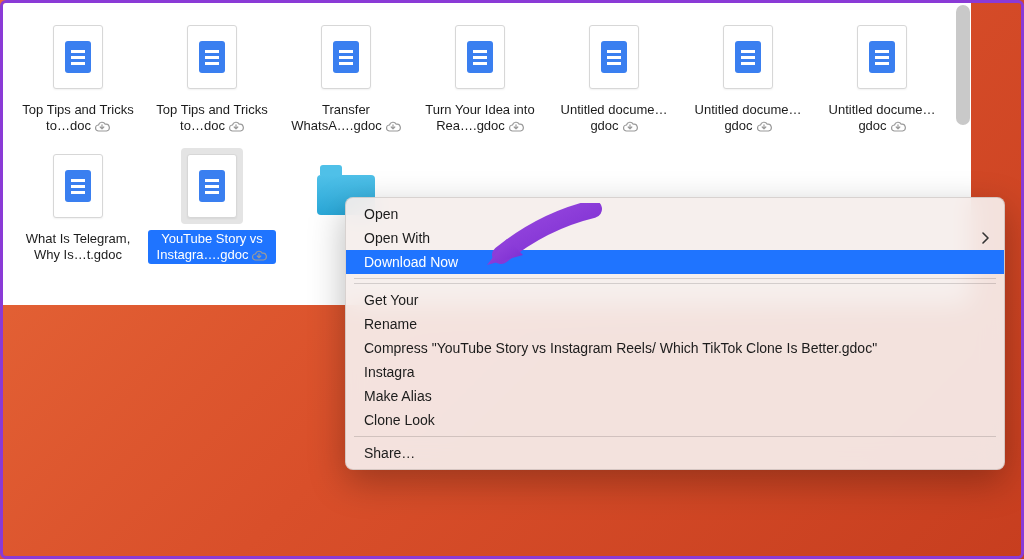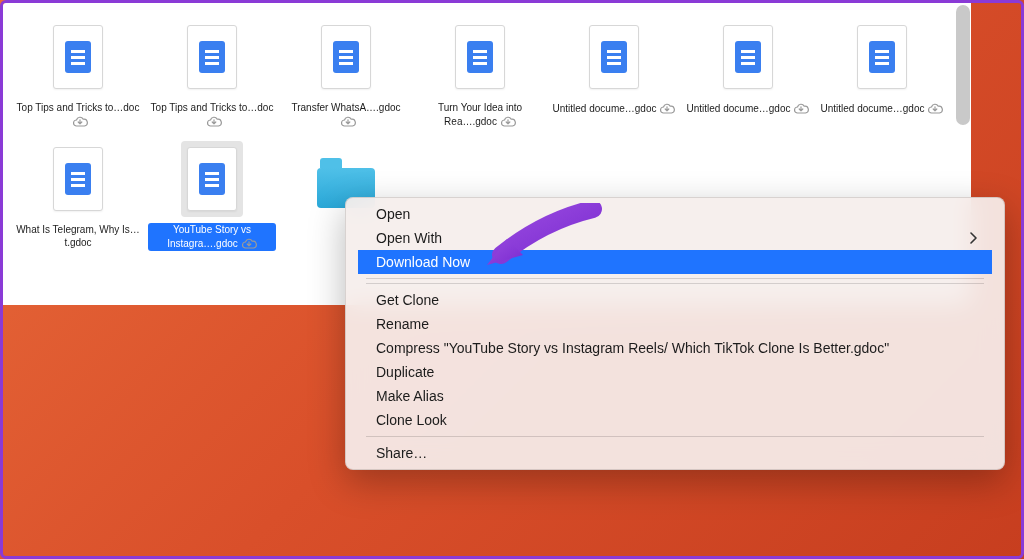--- a/index.html
+++ b/index.html
@@ -96,21 +96,21 @@
     position: absolute;
     width: 22px;
     height: 10px;
     background: #4fc0e8;
     border-radius: 3px 3px 0 0;
     top: -4px;
     left: 3px;
   }
   .file-label {
     margin-top: 6px;
-    font-size: 10px;
+    font-size: 13px;
     line-height: 1.25;
     text-align: center;
     color: #1c1c1c;
     max-width: 128px;
     display: -webkit-box;
     -webkit-line-clamp: 2;
     -webkit-box-orient: vertical;
     overflow: hidden;
     padding: 1px 2px;
     border-radius: 3px;
@@ -140,21 +140,21 @@
   .context-menu {
     position: absolute;
     left: 342px;
     top: 194px;
     width: 660px;
     background: rgba(245, 238, 236, 0.93);
     backdrop-filter: blur(12px);
     border-radius: 8px;
     border: 1px solid rgba(0,0,0,0.12);
     box-shadow: 0 12px 36px rgba(0,0,0,0.28);
-    padding: 4px 12px;
+    padding: 4px 0;
     font-size: 14px;
     color: #1c1c1c;
   }
   .menu-item {
     padding: 4px 18px;
     position: relative;
     cursor: default;
     white-space: nowrap;
     overflow: hidden;
     text-overflow: ellipsis;
@@ -303,24 +303,24 @@
     <span>Open With</span>
     <span class="submenu-arrow">
       <svg width="8" height="12" viewBox="0 0 8 12">
           <path d="M1 1 L6 6 L1 11" stroke="#333" stroke-width="1.6" fill="none" stroke-linecap="round" stroke-linejoin="round"></path>
         </svg>
     </span>
   </div>
   <div class="menu-item highlight">Download Now</div>
   <div class="menu-sep"></div>
   <div class="menu-sep"></div>
-  <div class="menu-item">Get Clone</div>
+  <div class="menu-item">Get Your</div>
   <div class="menu-item">Rename</div>
   <div class="menu-item">Compress "YouTube Story vs Instagram Reels/ Which TikTok Clone Is Better.gdoc"</div>
-  <div class="menu-item">Duplicate</div>
+  <div class="menu-item">Instagra</div>
   <div class="menu-item">Make Alias</div>
   <div class="menu-item">Clone Look</div>
   <div class="menu-sep"></div>
   <div class="menu-item">Share…</div>
 </div>
 
 <div class="annotation-arrow">
   <svg width="120" height="70" viewBox="0 0 120 70">
     <defs>
       <linearGradient id="ag" x1="0" y1="0" x2="1" y2="1">

